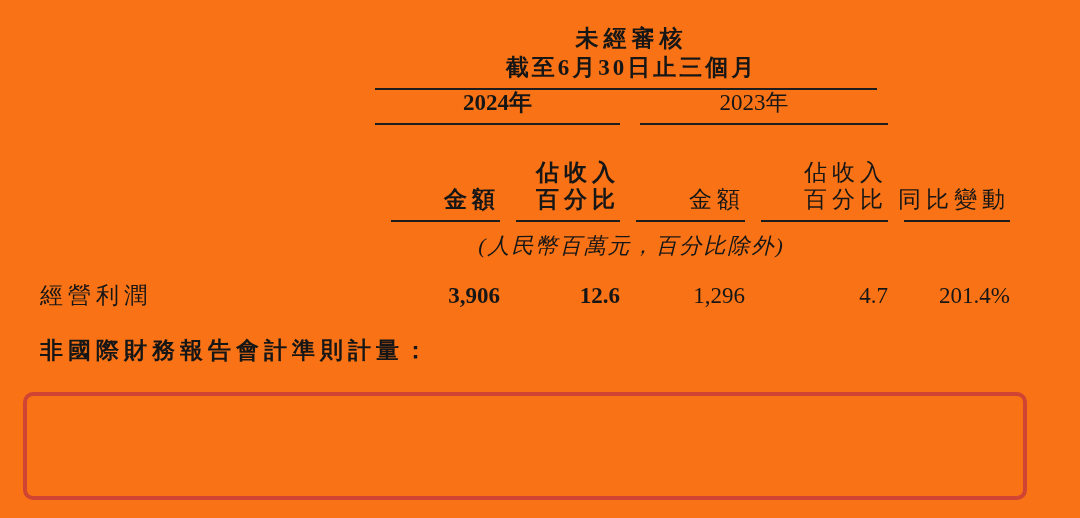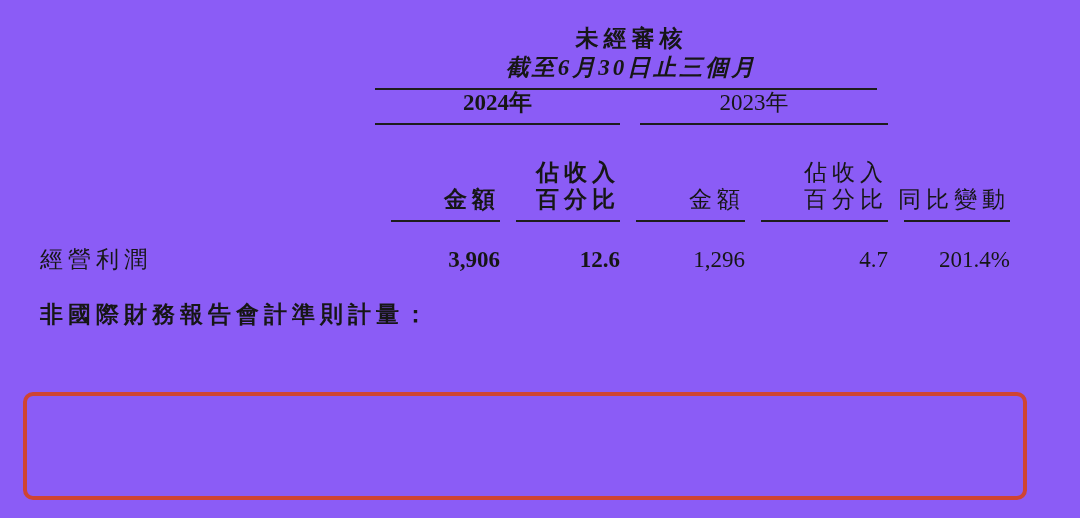--- a/index.html
+++ b/index.html
@@ -1,20 +1,20 @@
 <!DOCTYPE html>
 <html><head>
 <meta charset="utf-8">
 <style>
   html, body { margin: 0; padding: 0; background: #ffffff; }
   .page {
     position: relative;
     width: 1080px;
     height: 518px;
-    background: #8b5cf6;
+    background: #f97316;
     overflow: hidden;
     font-family: "Liberation Serif", "DejaVu Serif", serif;
     color: #161616;
   }
   table.fin {
     position: absolute;
     left: 40px;
     top: 16px;
     width: 970px;
     table-layout: fixed;
@@ -25,21 +25,21 @@
   .ctr { text-align: center; }
   .num { text-align: right; font-variant-numeric: tabular-nums; }
   .cn  { letter-spacing: 5px; }
   .cn-tight { letter-spacing: 3px; }
   .rule { height: 0; border-bottom: 2px solid #1d1d1d; }
   .rule.m-top { margin-top: 7px; }
   .rule.inset-l { margin-left: 20px; }
   .rule.inset-sub { margin-left: 16px; }
   .rule.inset-r { margin-right: 11px; }
   tr.r-title1 td { height: 36px; }
-  tr.r-title2 td { height: 38px; font-style: italic; }
+  tr.r-title2 td { height: 38px; }
   tr.r-years  td { height: 32px; }
   tr.r-sub    td { height: 97px; }
   tr.r-note   td { height: 36px; }
   tr.r-gap1   td { height: 22px; }
   tr.r-data   td { height: 29px; }
   tr.r-gap2   td { height: 26px; }
   .note {
     font-style: italic;
     font-size: 22px;
     letter-spacing: 2px;
@@ -132,20 +132,25 @@
           <span>百分比</span>
         </div>
         <div class="rule m-top inset-sub"></div>
       </td>
       <td class="num">
         <div class="subhead cn">同比變動</div>
         <div class="rule m-top inset-sub"></div>
       </td>
     </tr>
 
+    <tr class="r-note">
+      <td></td>
+      <td colspan="4" class="note">(人民幣百萬元，百分比除外)</td>
+      <td></td>
+    </tr>
 
     <tr class="r-gap1">
           <td colspan="6"></td>
         </tr>
 
     <tr class="r-data">
       <td class="cn">經營利潤</td>
       <td class="num b">3,906</td>
       <td class="num b">12.6</td>
       <td class="num">1,296</td>

